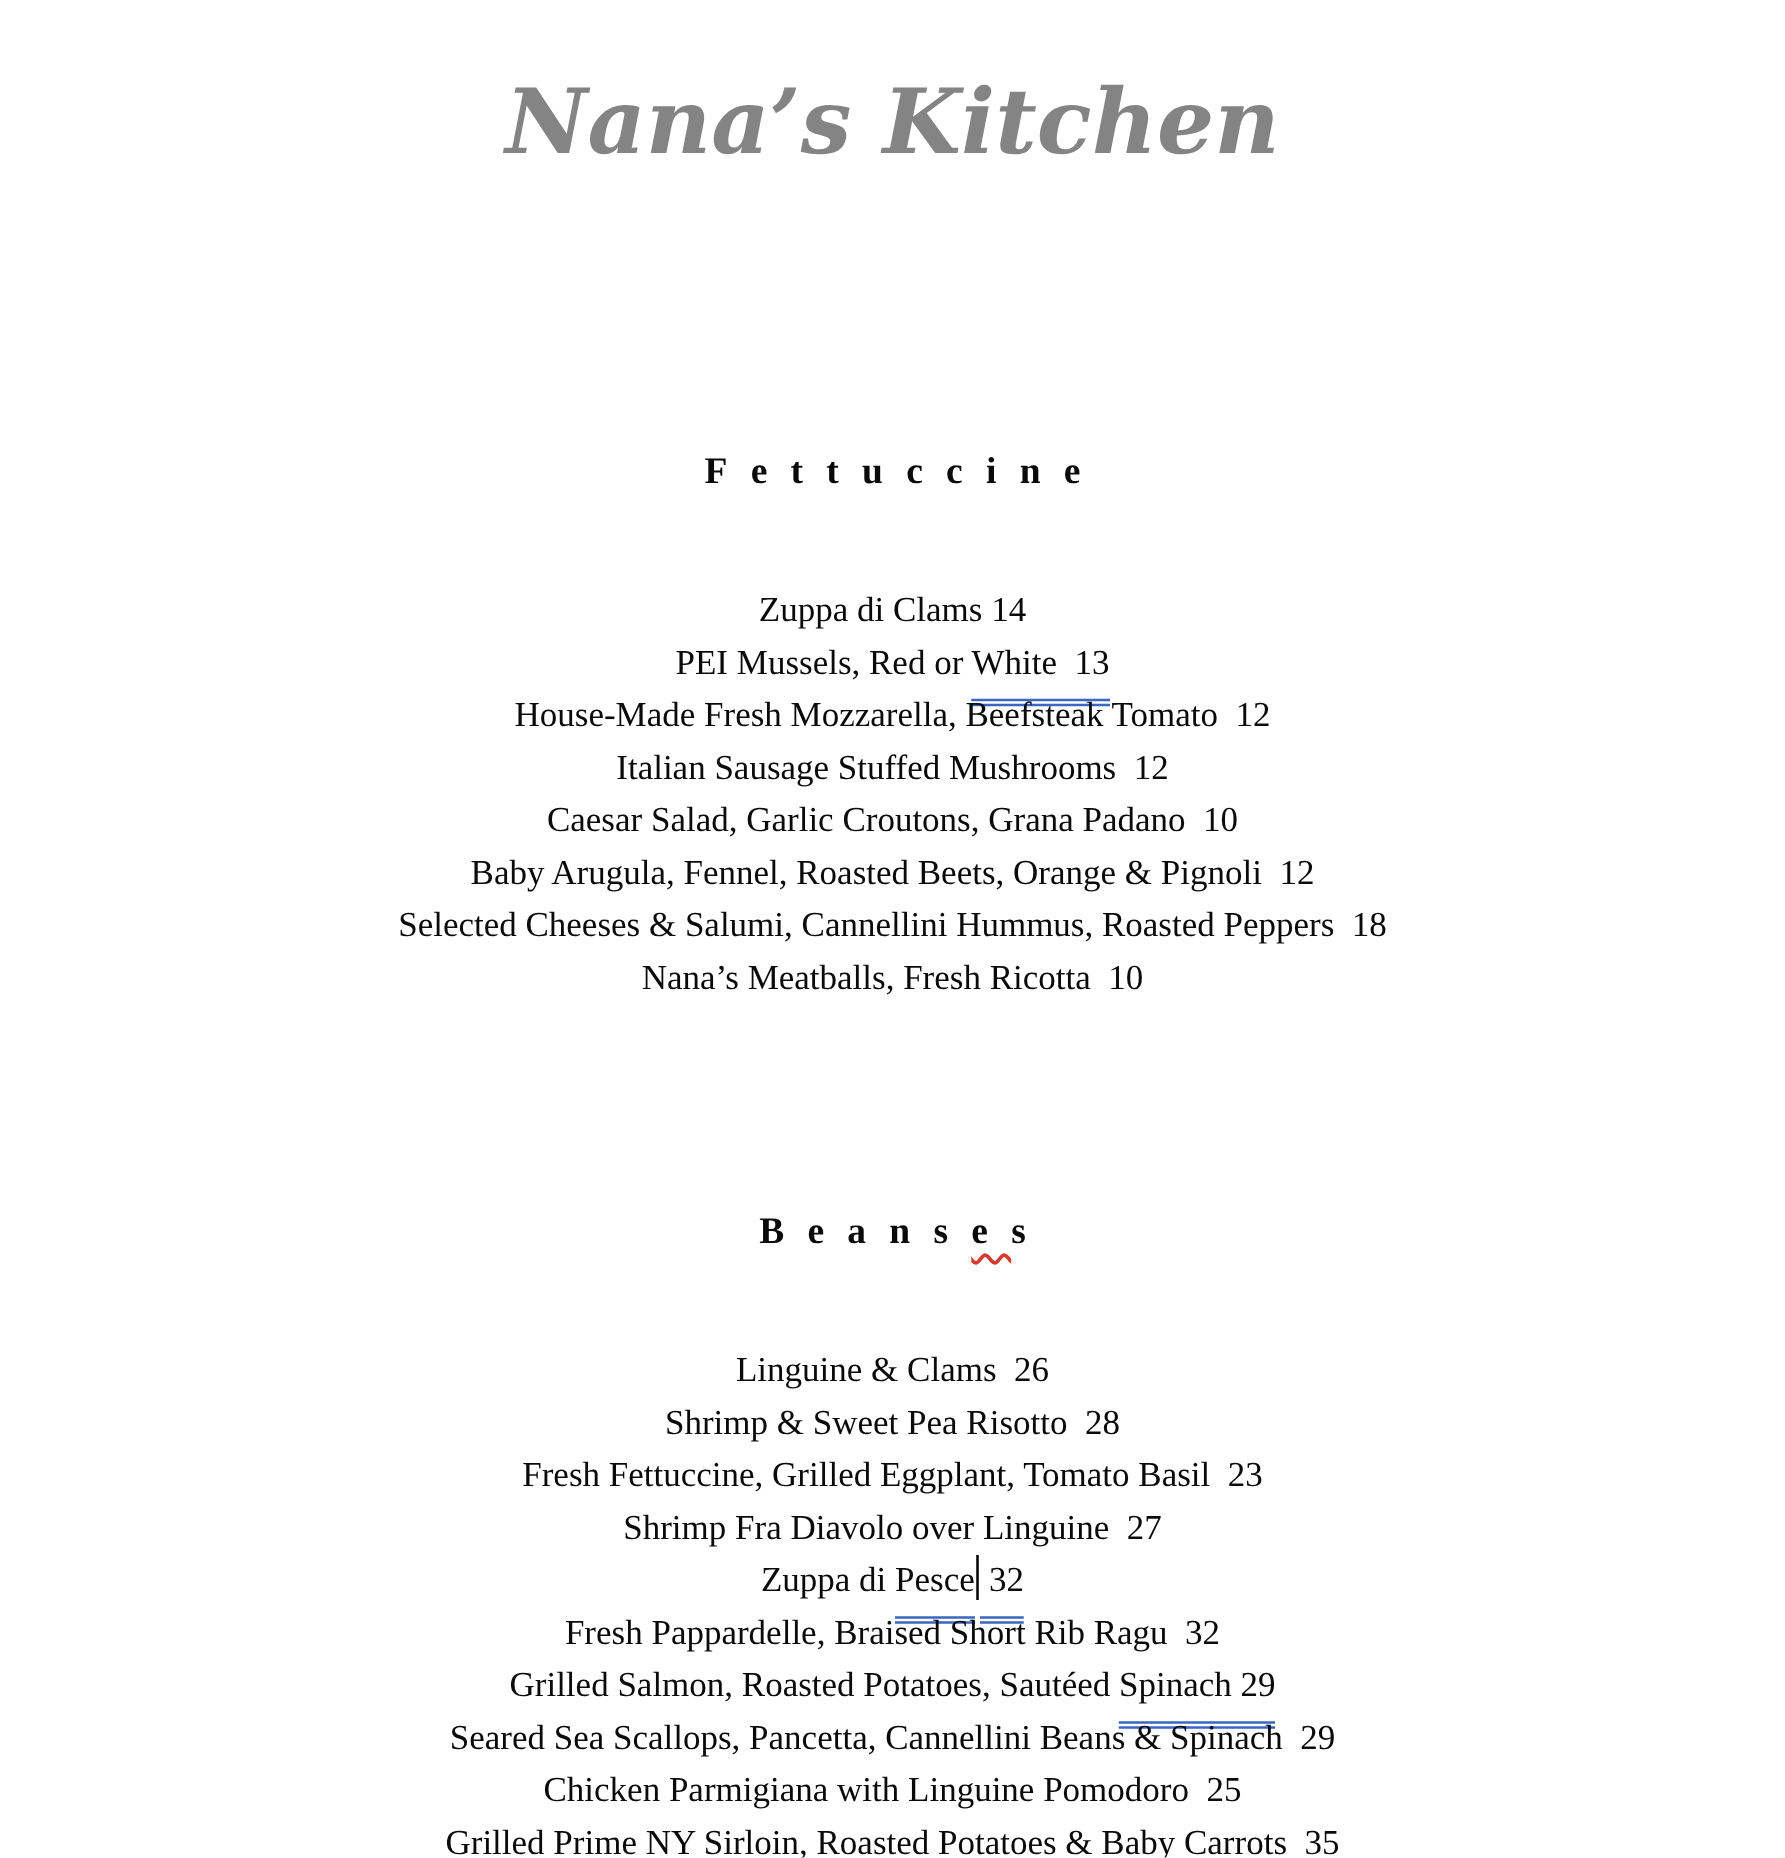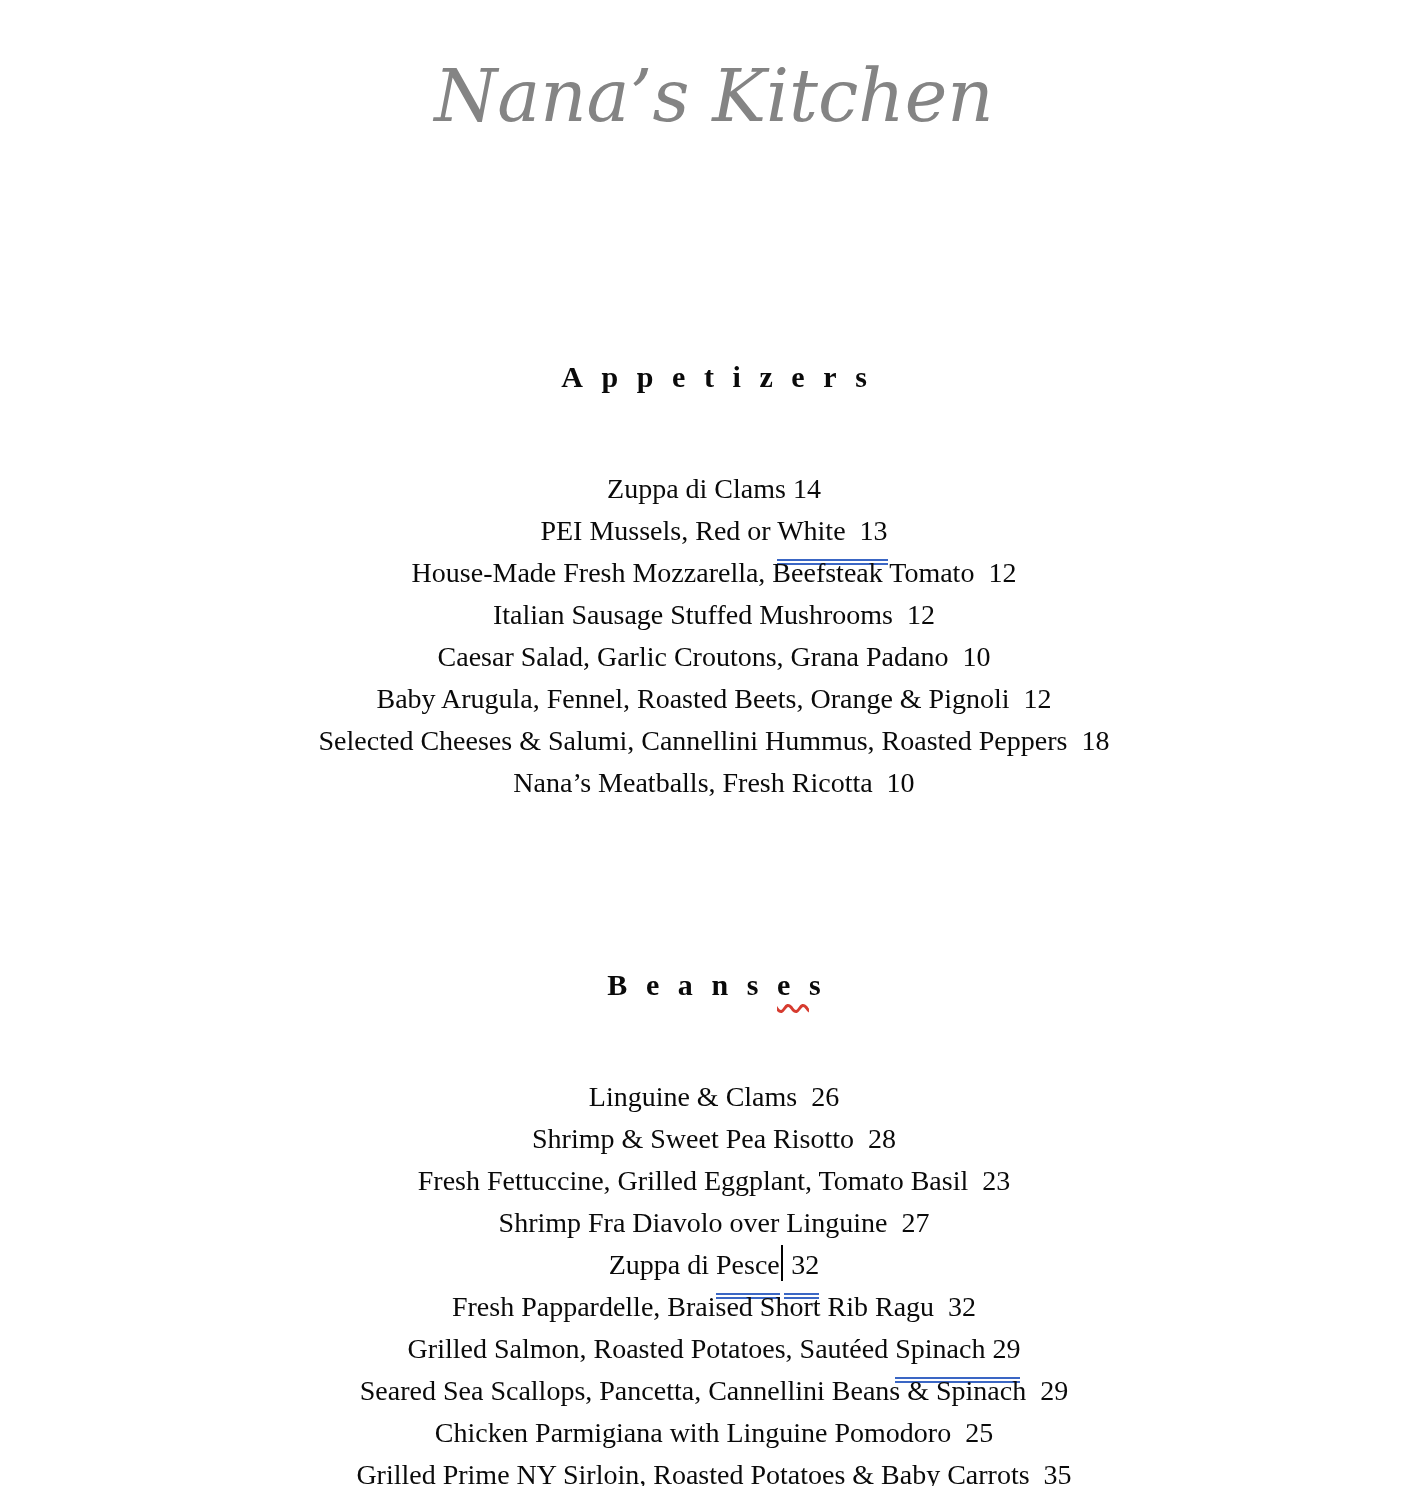--- a/index.html
+++ b/index.html
@@ -20,21 +20,21 @@
   .page{
     width:100%;
     height:100%;
     padding-top:14px;
     text-align:center;
     white-space:pre-wrap;
   }
   .menu-title{
     font-family:"DejaVu Serif", serif;
     font-style:italic;
-    font-weight:400;
+    font-weight:700;
     font-size:72px;
     line-height:1.3;
     color:var(--title-gray);
     margin:0 0 88px 0;
   }
   .section-header{
     font-size:30px;
     font-weight:600;
     line-height:42px;
     letter-spacing:0.62em;
@@ -69,21 +69,21 @@
     margin:0 1px 0 1px;
   }
 </style>
 </head>
 <body>
 
 <div class="page">
   <h1 class="menu-title">Nana’s Kitchen</h1>
   <div id="sections">
   <section class="menu-section">
-    <h2 class="section-header"><span class="hdr-pre">Appetizers</span><span class="hdr-marked"></span><span class="hdr-post"></span></h2>
+    <h2 class="section-header"><span class="hdr-pre">Fettuccine</span><span class="hdr-marked"></span><span class="hdr-post"></span></h2>
     <div class="items"><p class="menu-item"><span class="seg">Zuppa di Clams 14</span></p><p class="menu-item"><span class="seg">PEI Mussels, Red or </span><span class="seg u">White  13</span></p><p class="menu-item"><span class="seg">House-Made Fresh Mozzarella, Beefsteak Tomato  12</span></p><p class="menu-item"><span class="seg">Italian Sausage Stuffed Mushrooms  12</span></p><p class="menu-item"><span class="seg">Caesar Salad, Garlic Croutons, Grana Padano  10</span></p><p class="menu-item"><span class="seg">Baby Arugula, Fennel, Roasted Beets, Orange &amp; Pignoli  12</span></p><p class="menu-item"><span class="seg">Selected Cheeses &amp; Salumi, Cannellini Hummus, Roasted Peppers  18</span></p><p class="menu-item"><span class="seg">Nana’s Meatballs, Fresh Ricotta  10</span></p></div>
   </section>
 
   <section class="menu-section">
     <h2 class="section-header"><span class="hdr-pre">Beans</span><span class="hdr-marked squiggle">e</span><span class="hdr-post">s</span></h2>
     <div class="items"><p class="menu-item"><span class="seg">Linguine &amp; Clams  26</span></p><p class="menu-item"><span class="seg">Shrimp &amp; Sweet Pea Risotto  28</span></p><p class="menu-item"><span class="seg">Fresh Fettuccine, Grilled Eggplant, Tomato Basil  23</span></p><p class="menu-item"><span class="seg">Shrimp Fra Diavolo over Linguine  27</span></p><p class="menu-item"><span class="seg">Zuppa di </span><span class="seg u">Pesce</span><span class="caret"></span><span class="seg u"> 32</span></p><p class="menu-item"><span class="seg">Fresh Pappardelle, Braised Short Rib Ragu  32</span></p><p class="menu-item"><span class="seg">Grilled Salmon, Roasted Potatoes, Sautéed </span><span class="seg u">Spinach 29</span></p><p class="menu-item"><span class="seg">Seared Sea Scallops, Pancetta, Cannellini Beans &amp; Spinach  29</span></p><p class="menu-item"><span class="seg">Chicken Parmigiana with Linguine Pomodoro  25</span></p><p class="menu-item"><span class="seg">Grilled Prime NY Sirloin, Roasted Potatoes &amp; Baby Carrots  35</span></p></div>
   </section>
 
   
 </div>

